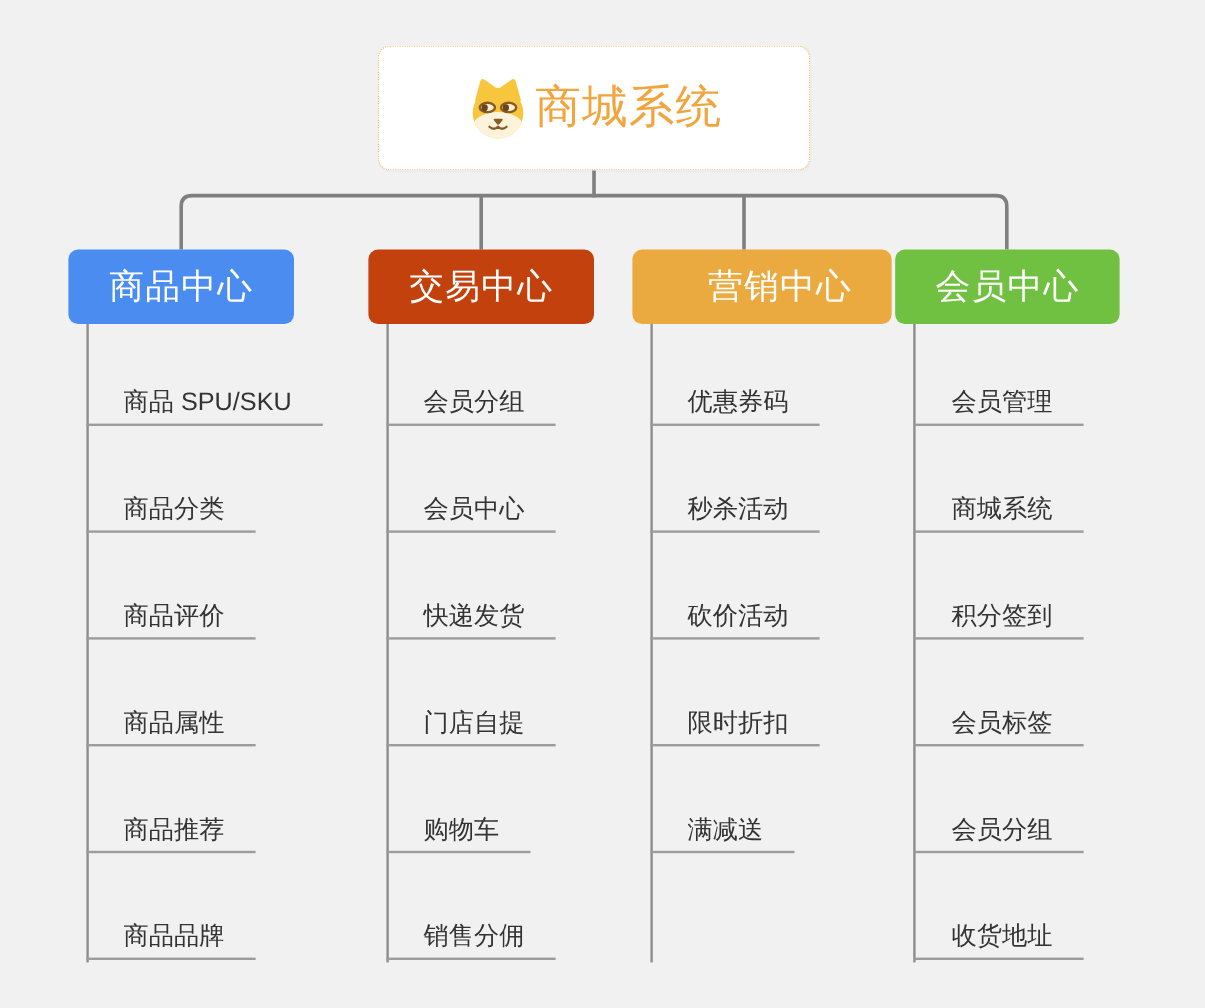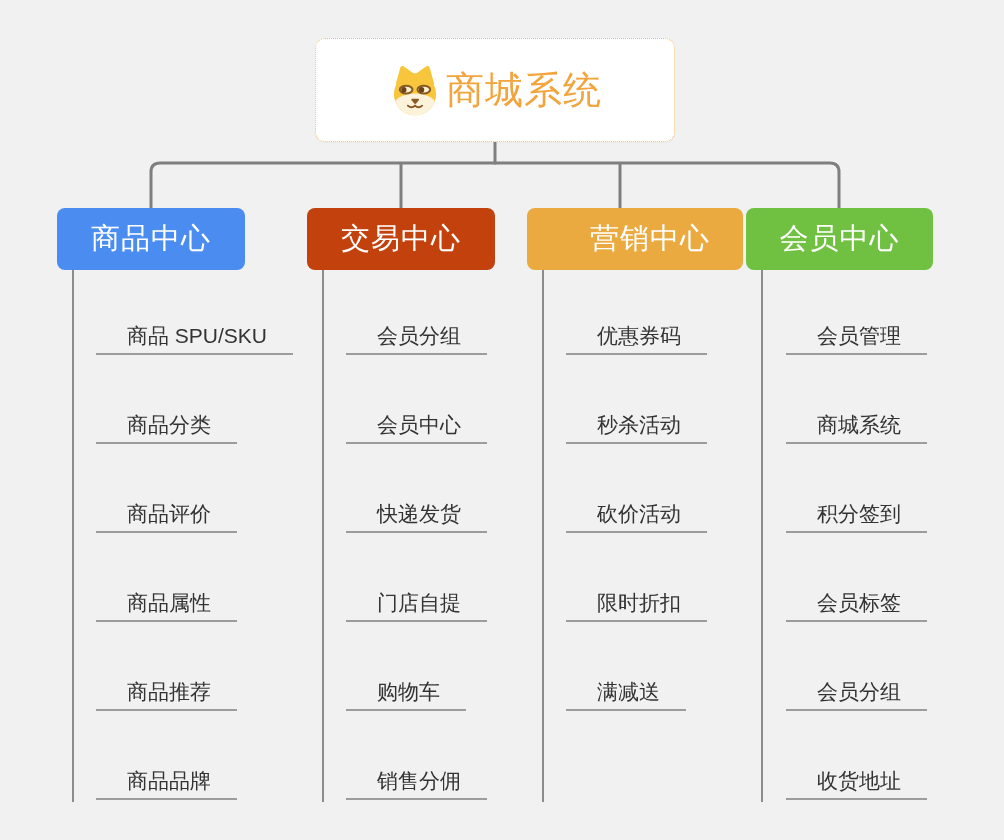--- a/index.html
+++ b/index.html
@@ -35,21 +35,21 @@
   .branch-0{left:57px;width:188px;}
   .branch-1{left:307px;width:188px;}
   .branch-2{left:527px;width:186px;}
   .branch-3{left:746px;width:187px;}
 
   
   .spine{
     position:absolute;top:270px;height:532px;width:2px;background:#8D8D8D;
   }
   .spine-0{left:72px;} .spine-1{left:322px;} .spine-2{left:542px;} .spine-3{left:761px;}
-  .leaf-col{position:absolute;top:266px;padding-left:24px;}
+  .leaf-col{position:absolute;top:266px;}
   .leaf-col-0{left:72px;} .leaf-col-1{left:322px;} .leaf-col-2{left:542px;} .leaf-col-3{left:762px;}
   .leaf{
     box-sizing:border-box;height:89px;width:max-content;
     display:flex;align-items:flex-end;
     padding:0 26px 5px 31px;
     border-bottom:2px solid #9C9C9C;
     font-size:21px;color:#333333;white-space:nowrap;line-height:1.2;
     cursor:default;
   }
 </style>

